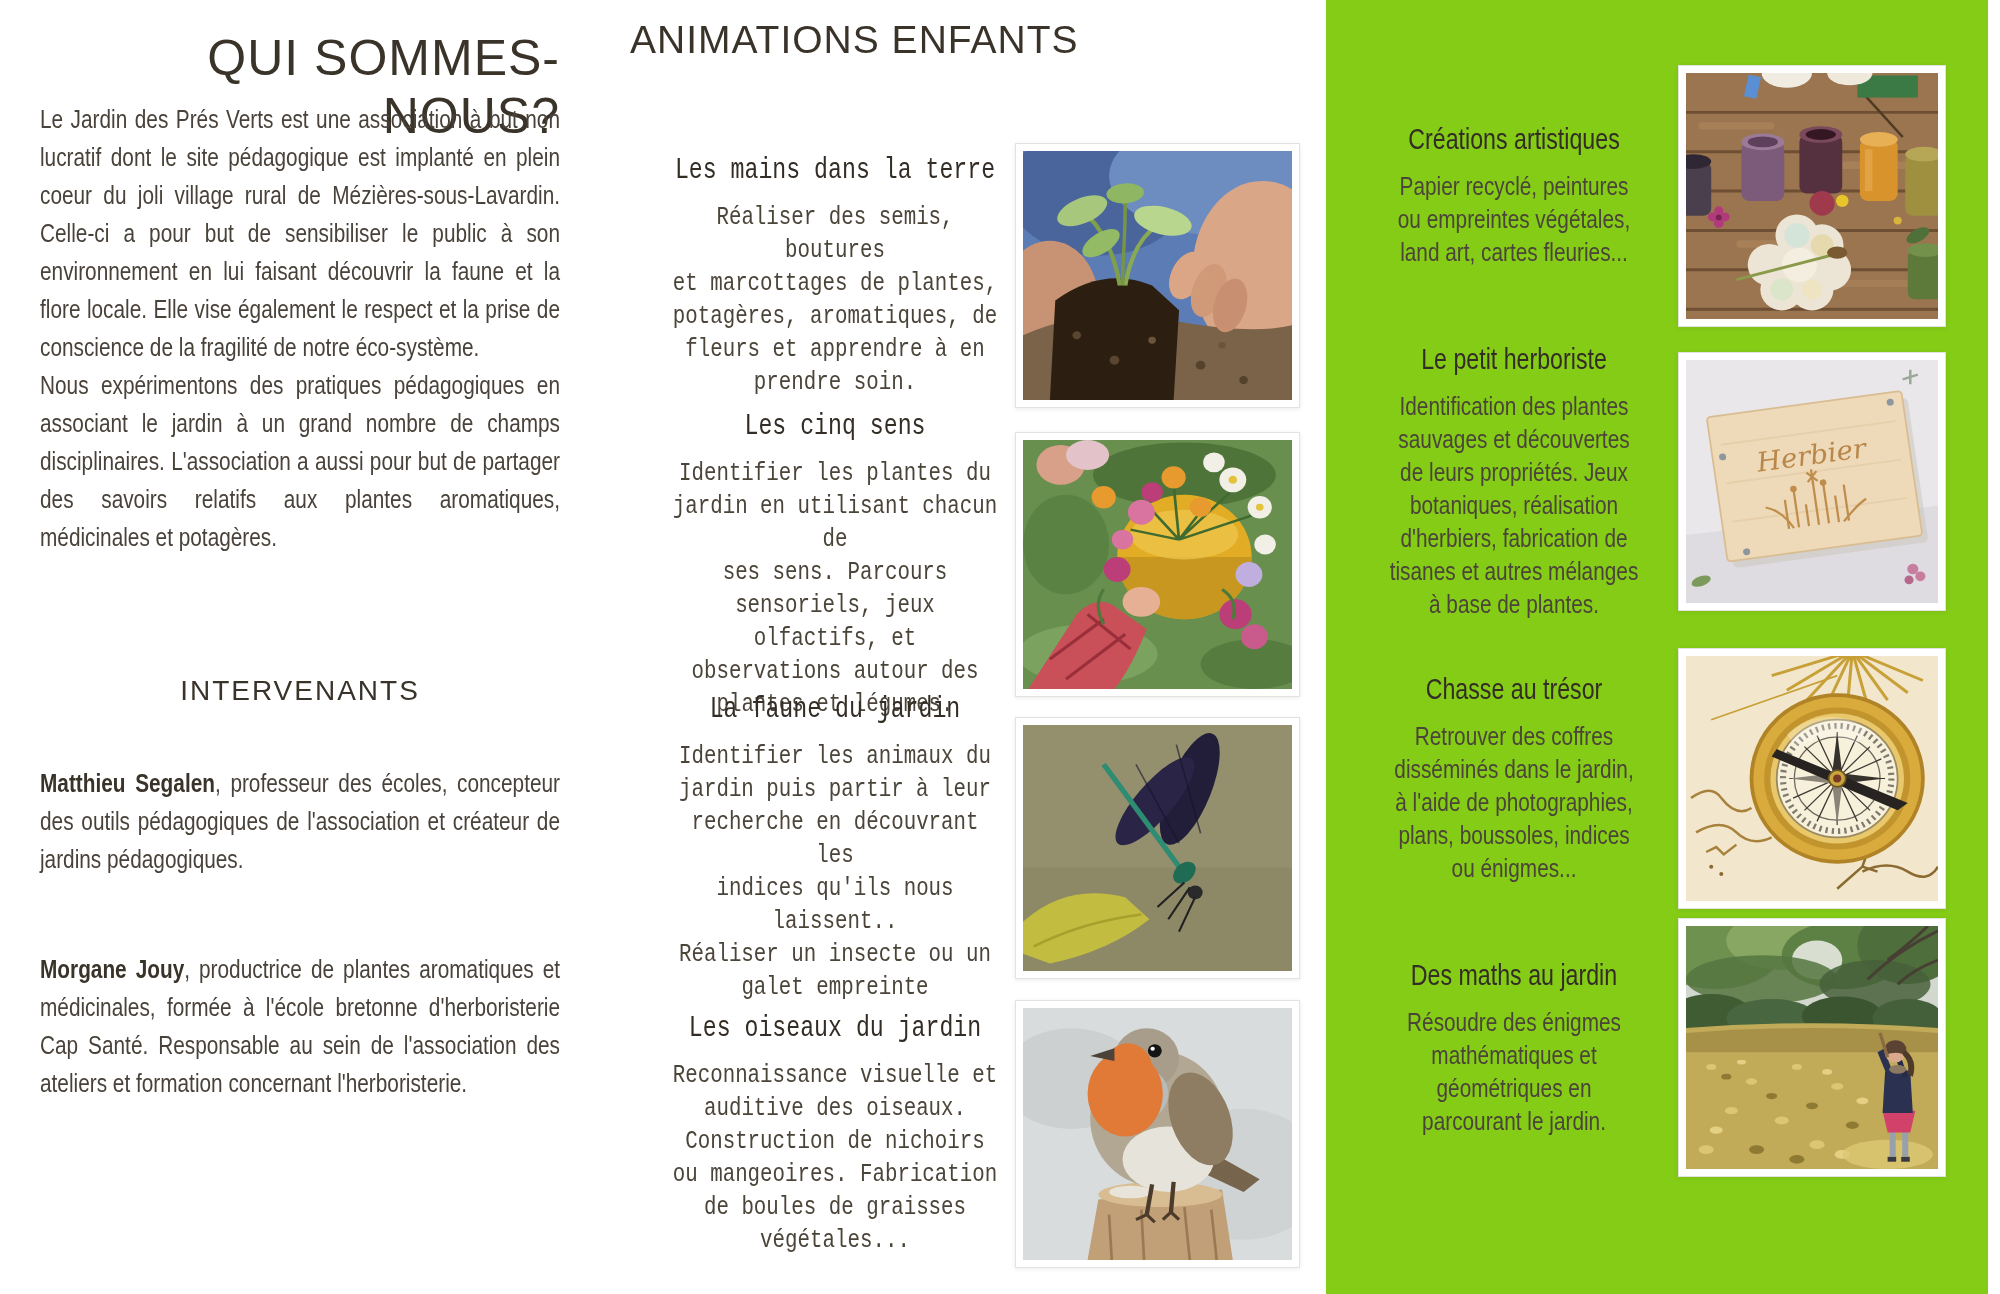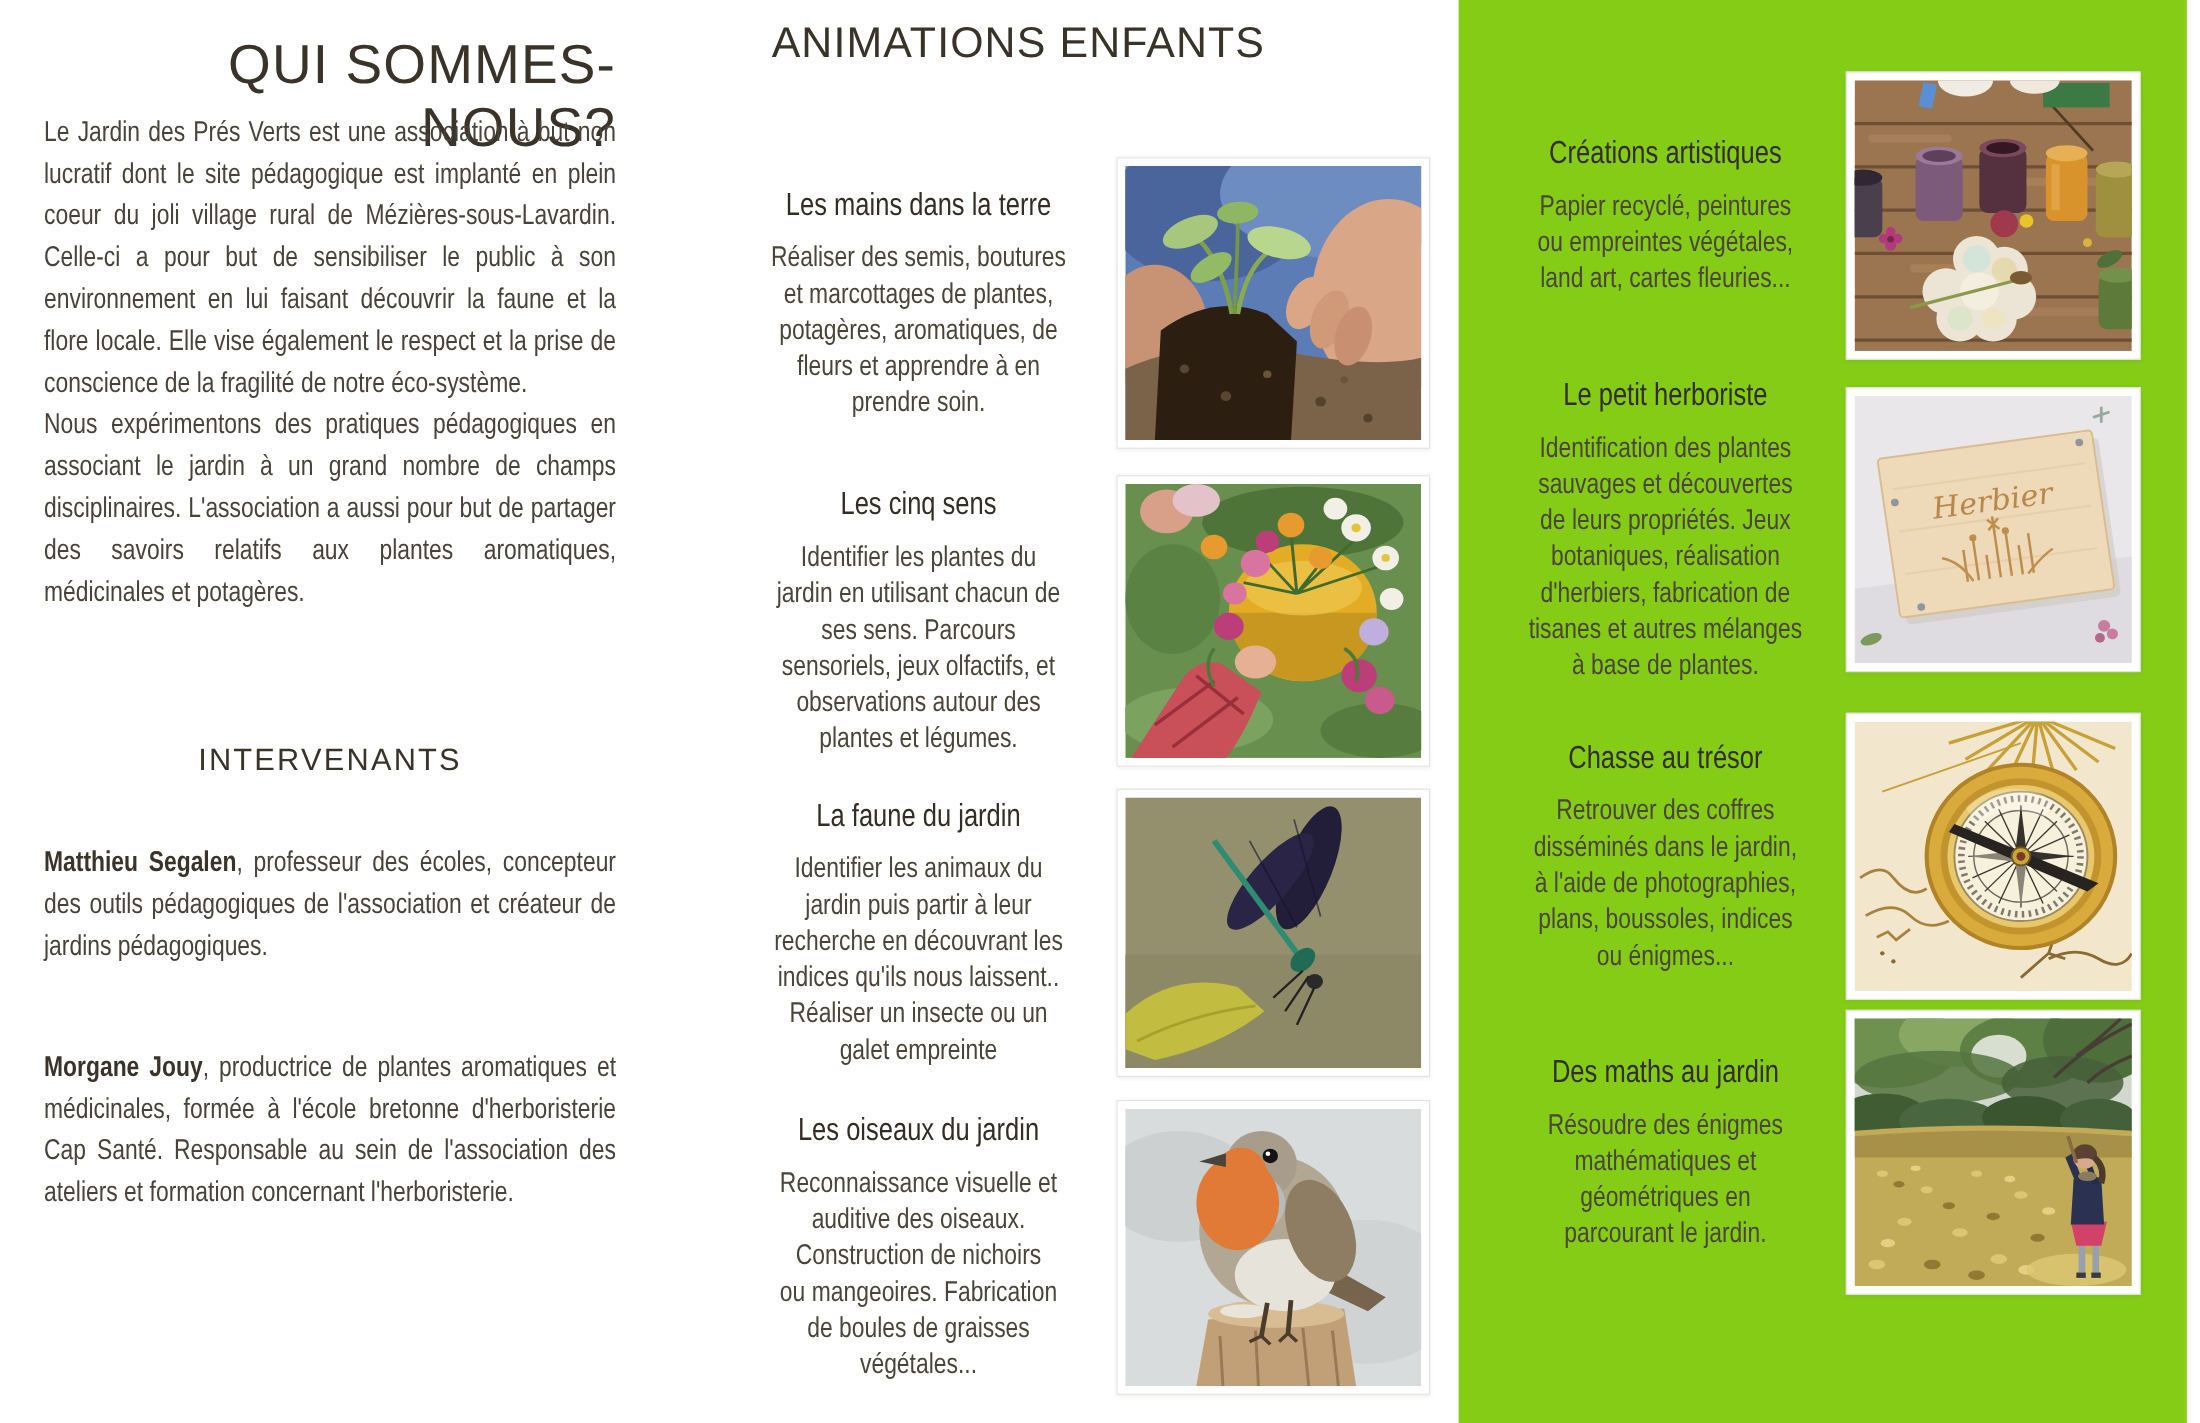--- a/index.html
+++ b/index.html
@@ -13,23 +13,23 @@
   .l-sub{position:absolute;top:676px;left:0;width:100%;font-size:28px;line-height:1.1;
          letter-spacing:2px;text-align:center;color:#3a332a;font-weight:400;}
   .l-body{position:absolute;left:0;width:650px;transform:scaleX(0.8);transform-origin:0 0;
           font-size:26px;line-height:38px;text-align:justify;color:#49423a;white-space:pre-line;}
   .l-about{top:100px;}
   .l-p1{top:764px;white-space:normal;}
   .l-p2{top:950px;white-space:normal;}
   .bold{font-weight:bold;color:#3a332a;}
 
   
-  .m-title{position:absolute;left:630px;top:18px;width:520px;text-align:right;font-size:39px;
+  .m-title{position:absolute;left:630px;top:18px;width:520px;text-align:left;font-size:39px;
            letter-spacing:1px;color:#3a332a;font-weight:400;}
-  .m-row{position:absolute;left:655px;width:645px;}
+  .m-row{position:absolute;left:655px;width:645px;font-family:Liberation Mono, monospace;}
   .m-txt{position:absolute;left:-30px;width:420px;top:50%;
          transform:translateY(-50%) scaleX(0.8);transform-origin:50% 50%;text-align:center;}
   .m-photo{position:absolute;right:0;top:0;bottom:0;width:285px;}
 
   .sec-title{font-size:29px;color:#332d26;margin:0 0 14px 0;font-weight:400;}
   .sec-body{font-size:26px;line-height:33px;color:#4b4439;margin:0;white-space:pre-line;}
 
   
   .r-panel{position:absolute;left:1326px;top:0;width:662px;height:1294px;background:#84cc16;}
   .r-row{position:absolute;left:28px;width:592px;}

